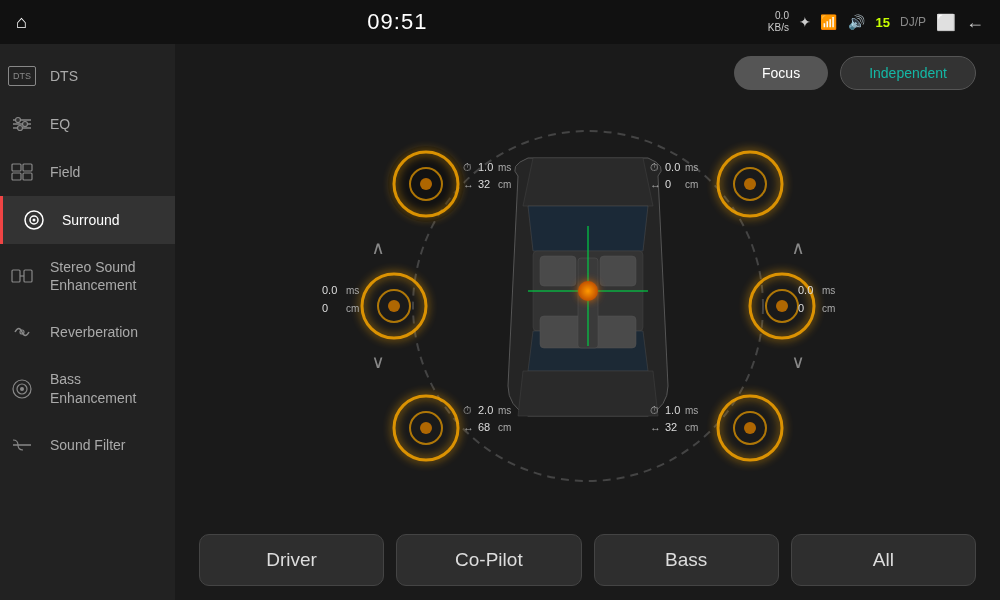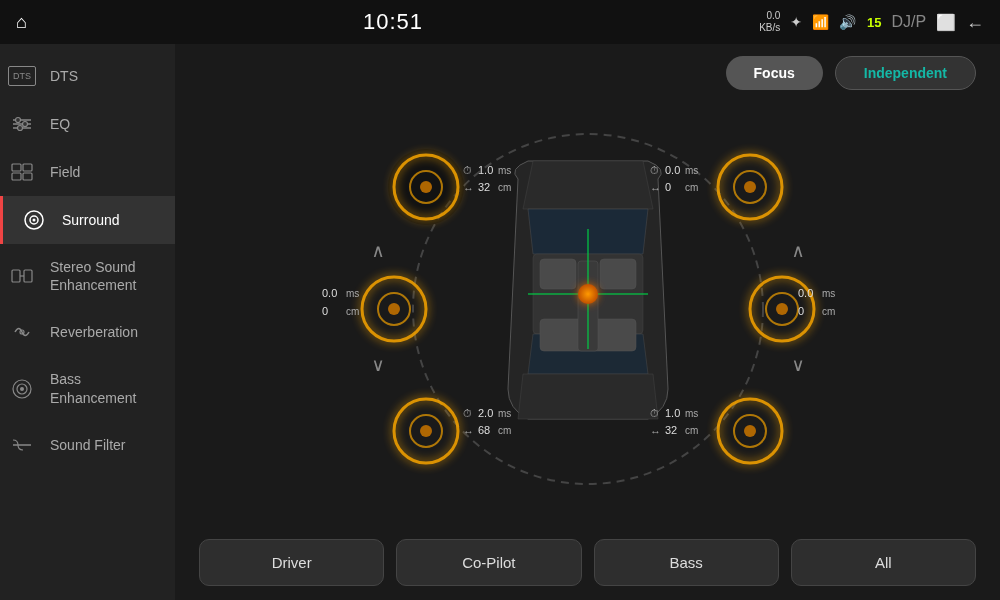--- a/index.html
+++ b/index.html
@@ -88,21 +88,21 @@
       justify-content: flex-end;
       padding: 12px 24px 0 24px;
       gap: 12px;
     }
     .top-btn {
       padding: 8px 28px;
       border-radius: 24px;
       border: none;
       font-size: 14px;
       cursor: pointer;
-      font-weight: 700;
+      font-weight: 400;
     }
     .top-btn.focus { background: #555; color: #fff; }
     .top-btn.independent { background: #333; color: #14b8a6; border: 1px solid #555; }
     .top-btn.default { background: #333; color: #ccc; border: 1px solid #555; }
 
     
     .center-area {
       flex: 1;
       position: relative;
       display: flex;
@@ -116,43 +116,43 @@
       gap: 12px;
       padding: 12px 24px 14px;
     }
     .bottom-btn {
       flex: 1;
       padding: 14px;
       background: #2e2e2e;
       border: 1px solid #444;
       border-radius: 10px;
       color: #ddd;
-      font-size: 15px;
+      font-size: 19px;
       cursor: pointer;
       text-align: center;
     }
   </style>
 </head>
 <body>
 
 <div class="status-bar">
   <div class="status-bar-left">
     <span style="font-size:18px;cursor:pointer;">⌂</span>
   </div>
-  <div class="status-bar-center">10:51</div>
+  <div class="status-bar-center">09:51</div>
   <div class="status-bar-right">
     <span style="font-size:10px;line-height:1.2;text-align:right;">
       <span>0.0</span><br>
       <span>KB/s</span>
     </span>
     <span style="font-size:14px;">✦</span>
     <span style="font-size:14px;">📶</span>
     <span style="font-size:14px;">🔊</span>
     <span class="status-dj">15</span>
-    <span style="font-size:16px;color:#888;">DJ/P</span>
+    <span style="font-size:12px;color:#888;">DJ/P</span>
     <span style="font-size:16px;">⬜</span>
     <span style="font-size:18px;cursor:pointer;">←</span>
   </div>
 </div>
 
 <div class="sidebar">
   <div class="sidebar-item">
     <div class="sidebar-item-icon" style="font-size:9px;border:1px solid #888;padding:2px 4px;border-radius:2px;color:#888;">DTS</div>
     <span>DTS</span>
   </div>

